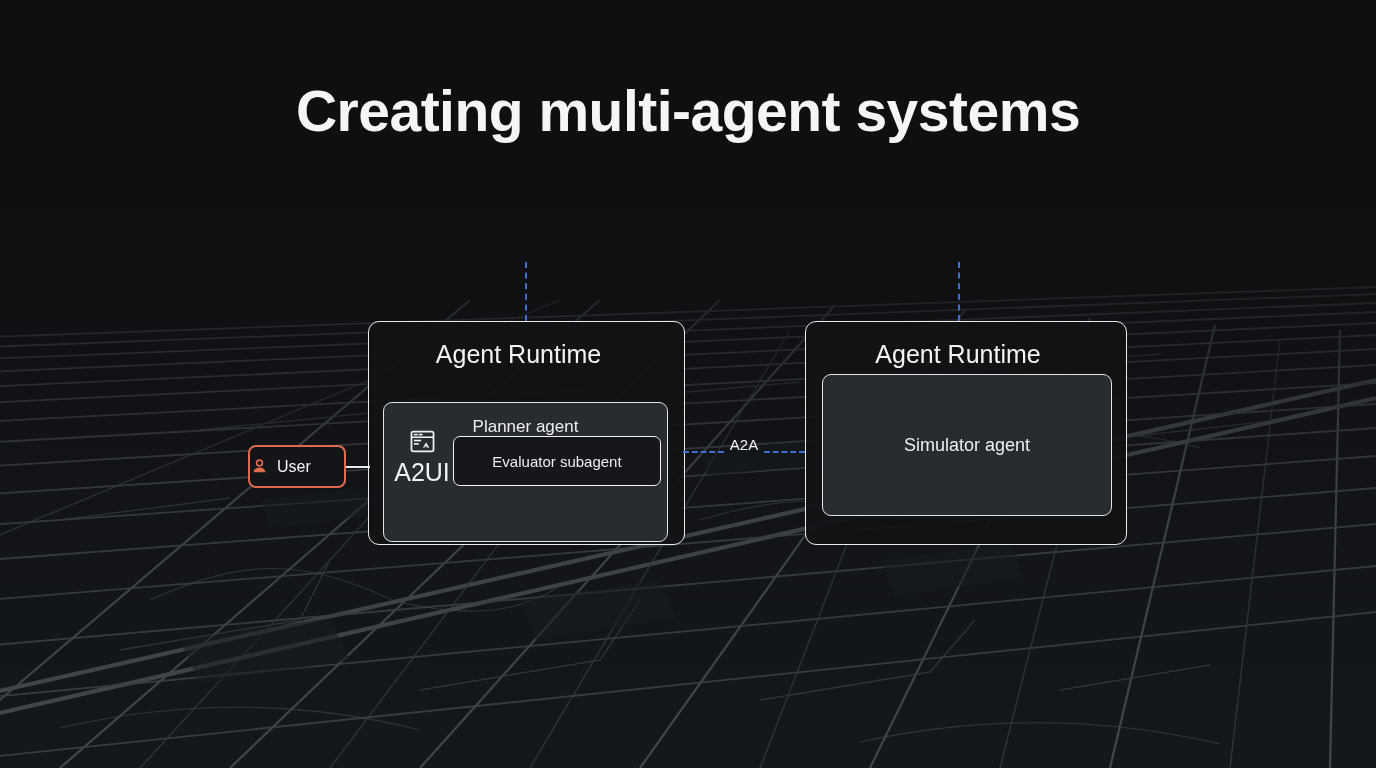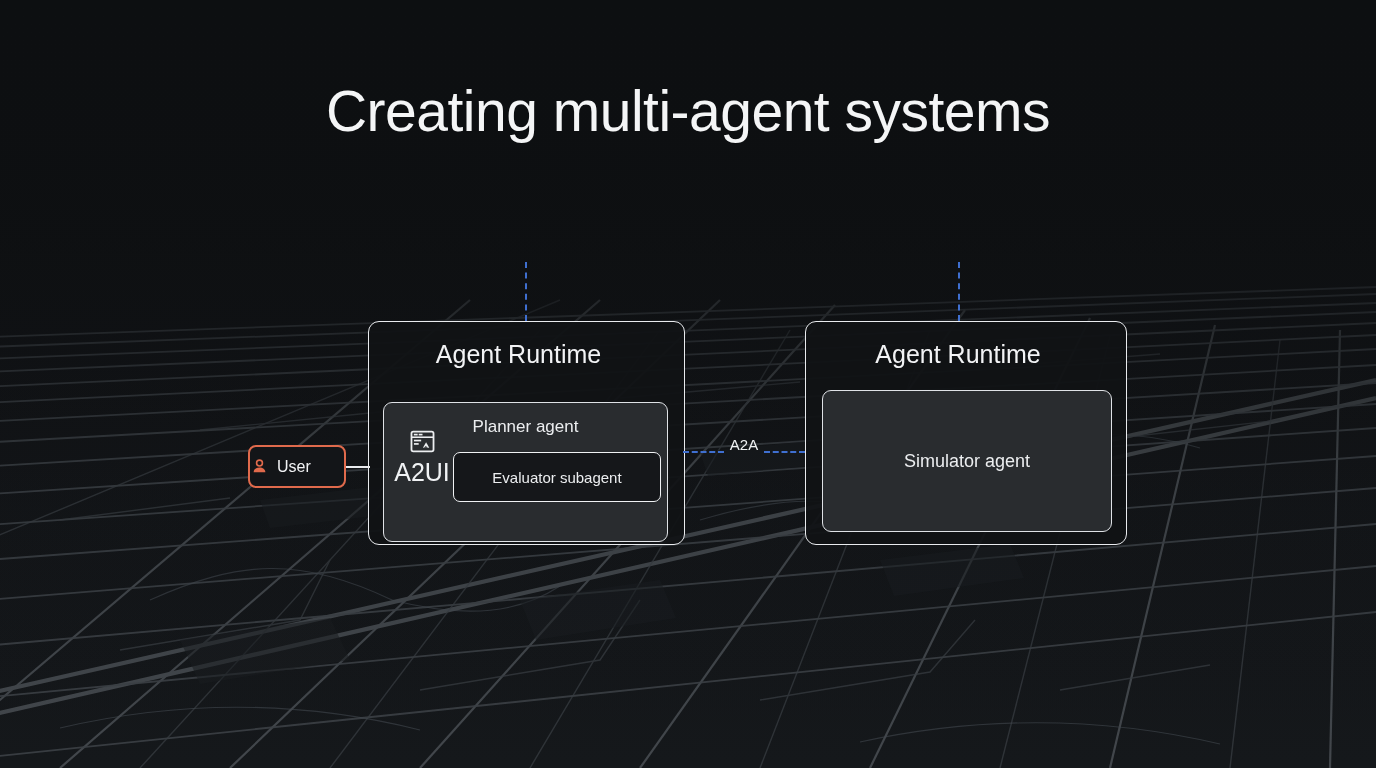--- a/index.html
+++ b/index.html
@@ -31,21 +31,21 @@
   }
   
   #title {
     position: absolute;
     left: 0;
     top: 78px;
     width: 1376px;
     text-align: center;
     color: #f4f5f6;
     font-size: 57px;
-    font-weight: 400;
+    font-weight: 700;
     letter-spacing: -0.5px;
     white-space: nowrap;
   }
   
   #registry {
     position: absolute;
     left: 340px;
     top: 203px;
     width: 786px;
     height: 59px;
@@ -106,36 +106,36 @@
   #planner-title {
     position: absolute;
     left: 0; right: 0;
     top: 14px;
     text-align: center;
     color: #eceef0;
     font-size: 17px;
   }
   #simulator-panel {
     left: 16px;
-    top: 68px;
+    top: 52px;
     width: 288px;
     height: 140px;
     display: flex;
     align-items: center;
     justify-content: center;
   }
   #simulator-label {
     color: #eceef0;
     font-size: 18px;
   }
   
   #evaluator {
     position: absolute;
     left: 453px;
-    top: 452px;
+    top: 436px;
     width: 206px;
     height: 48px;
     border: 1.5px solid #f0f2f4;
     border-radius: 7px;
     background: #15171a;
     display: flex;
     align-items: center;
     justify-content: center;
     z-index: 6;
   }

